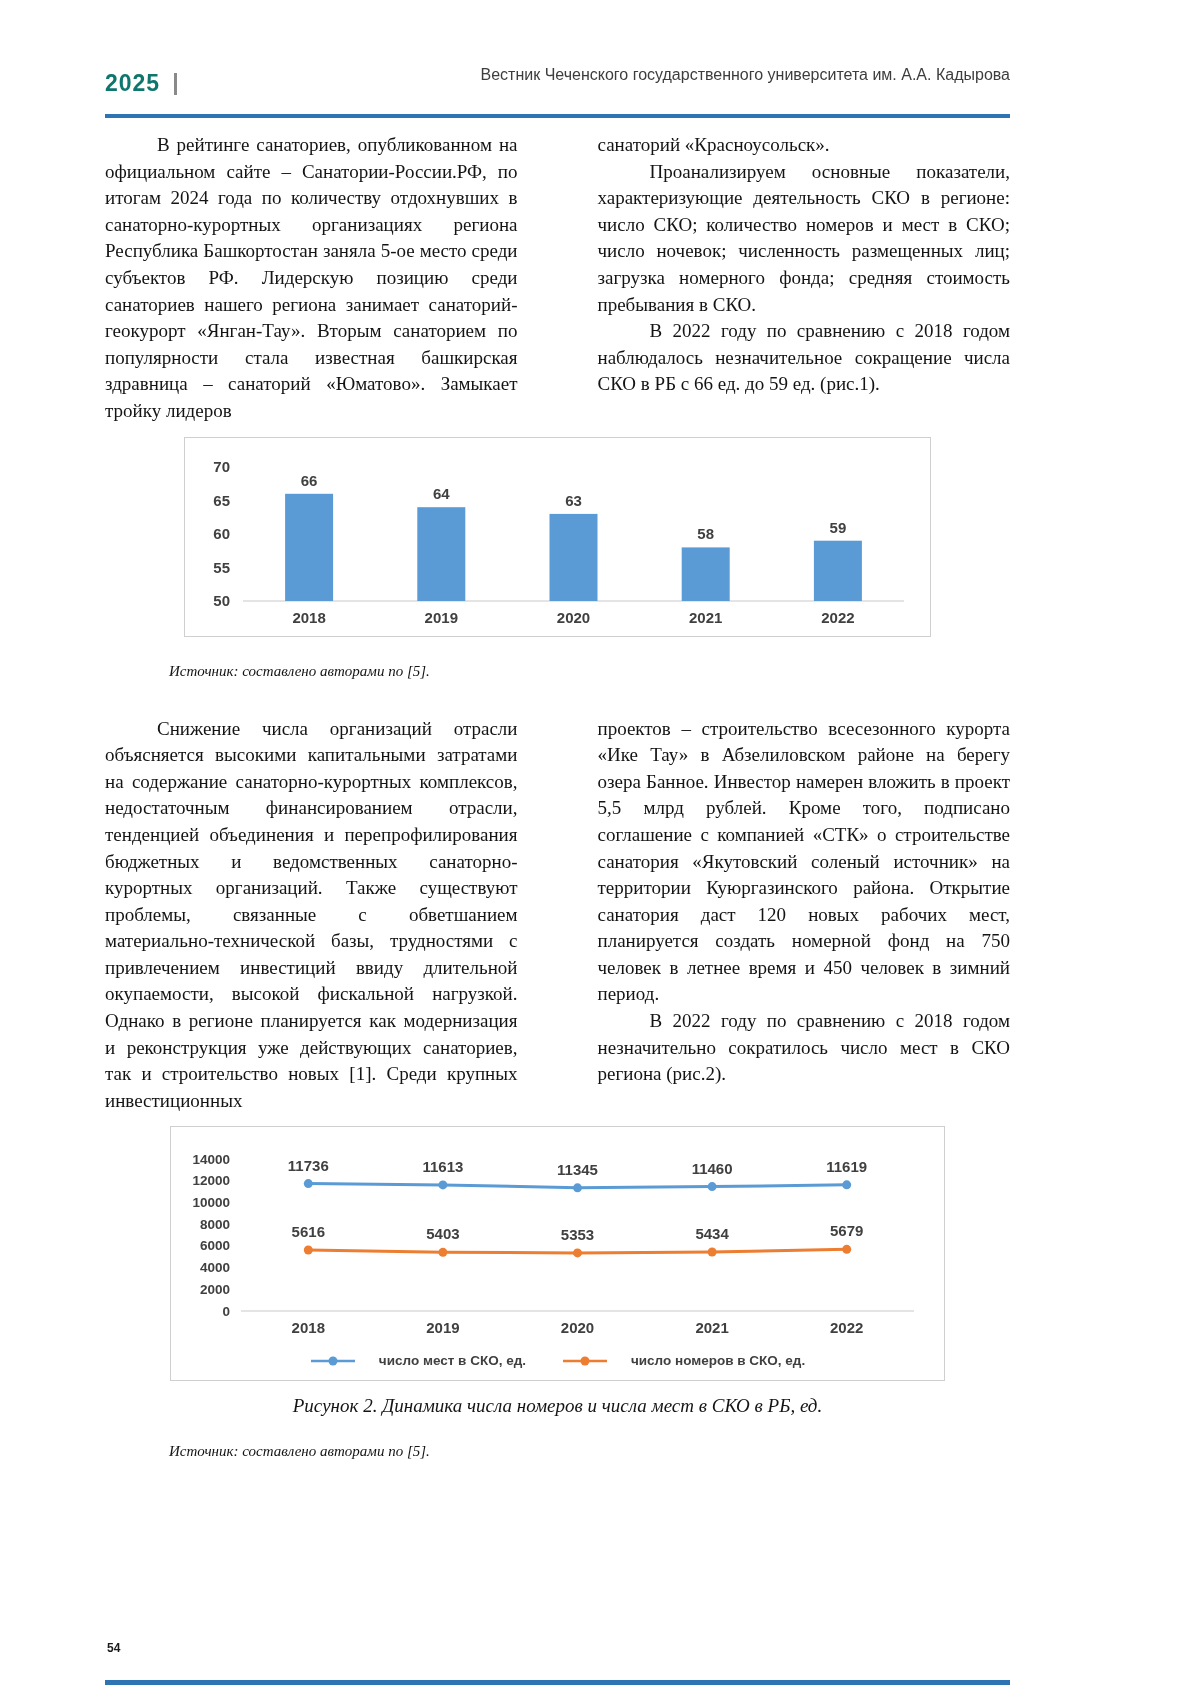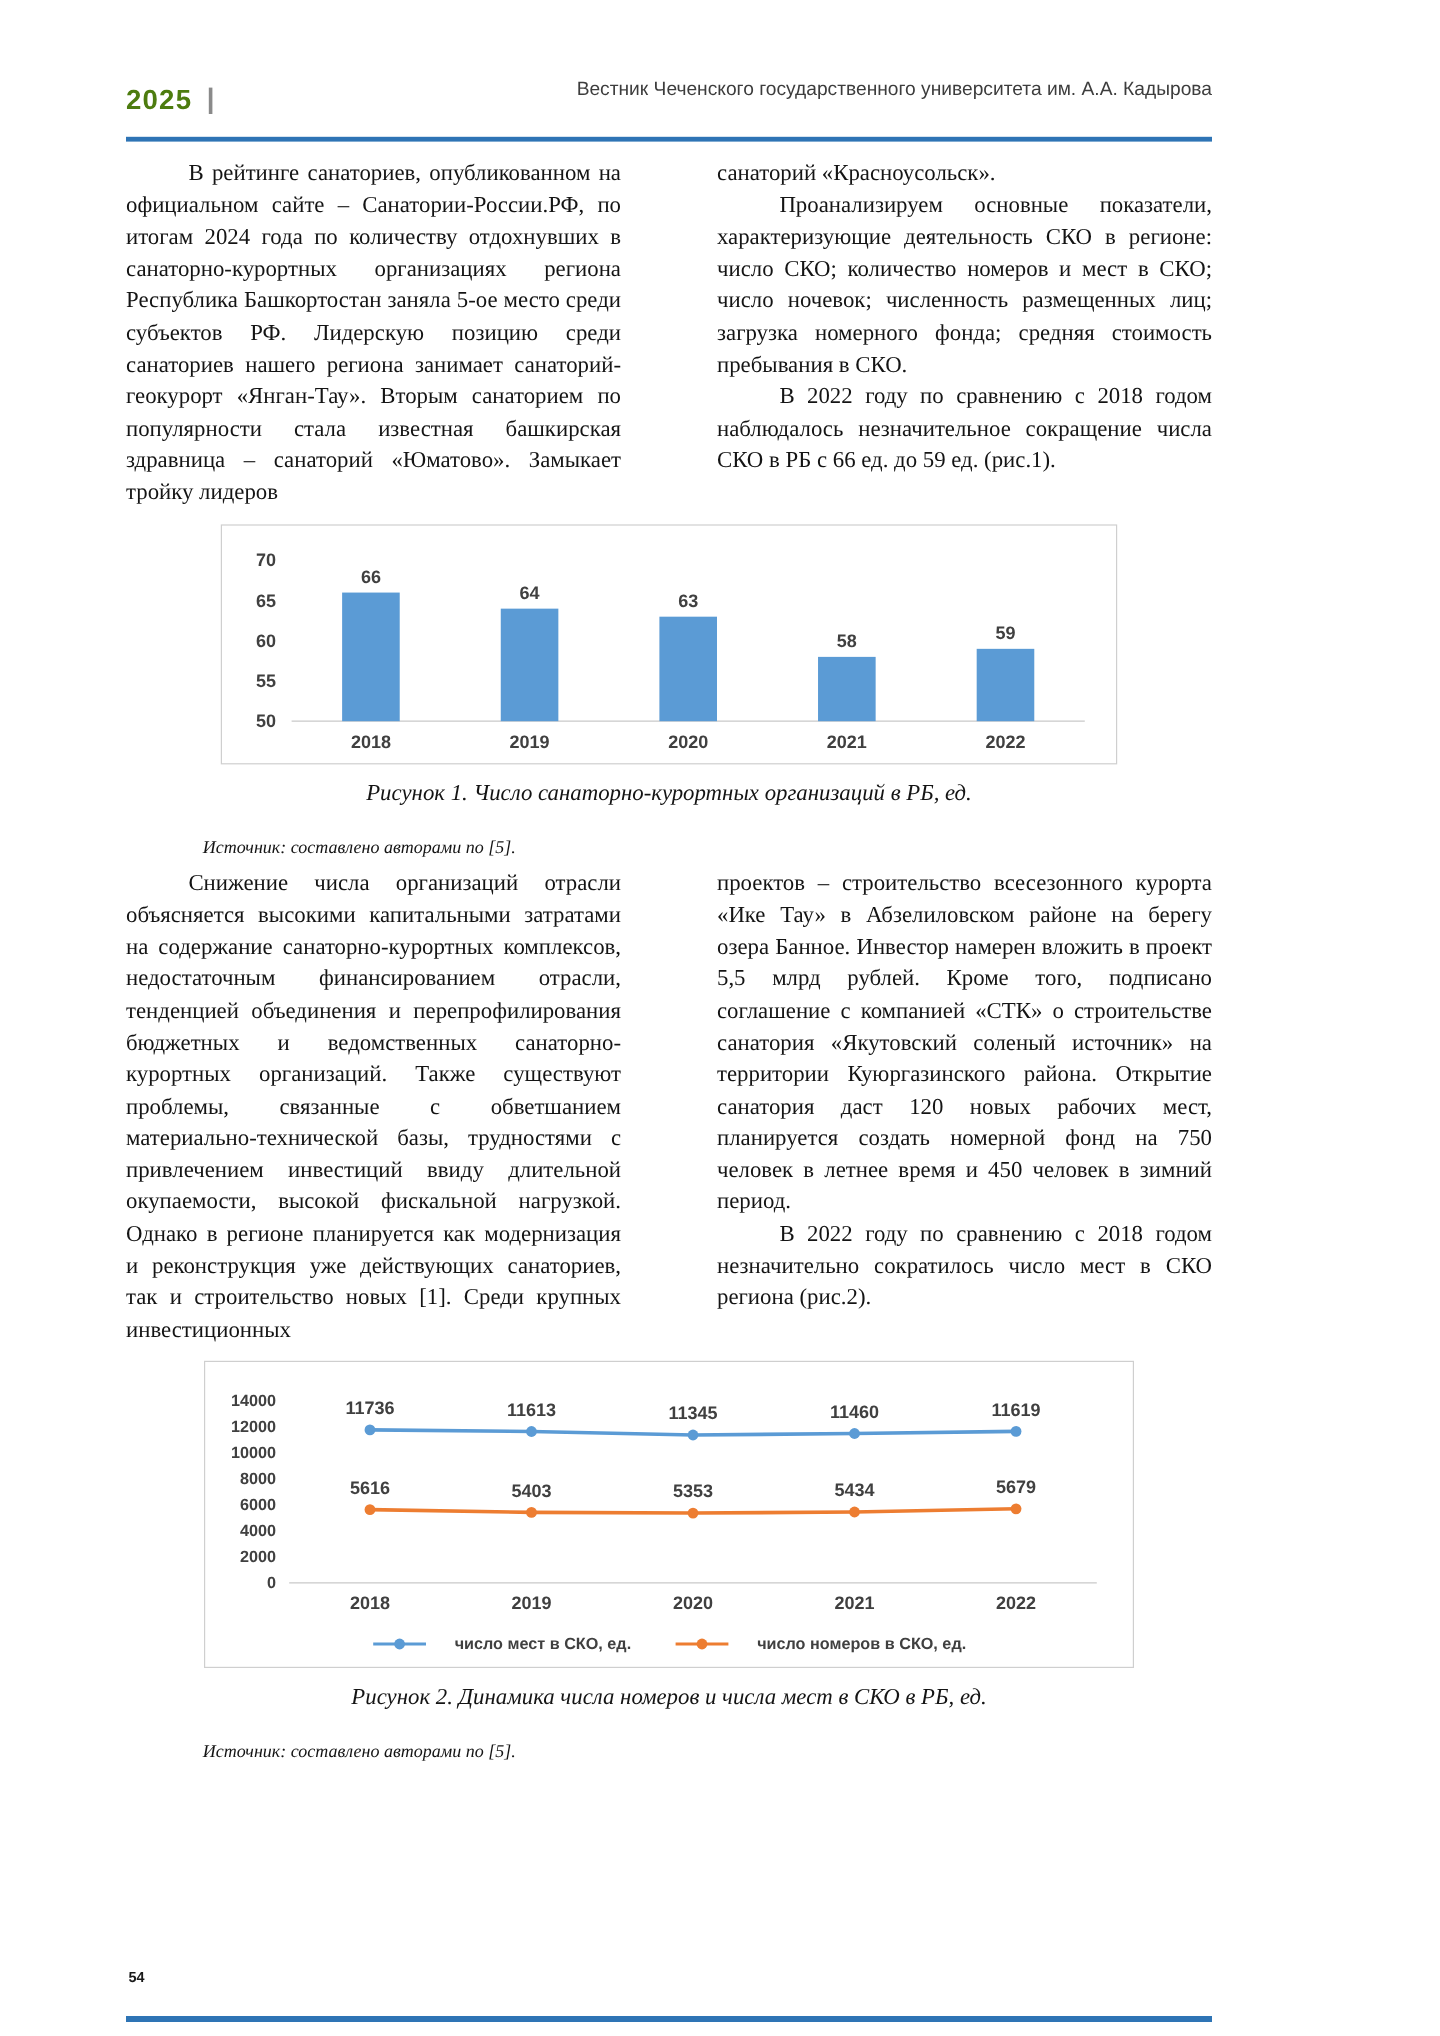--- a/index.html
+++ b/index.html
@@ -10,38 +10,38 @@
     overflow:hidden;
     font-family:"Liberation Serif", serif;
     color:#141414;
   }
   
   .page-header{
     position:absolute;top:64px;left:105px;width:905px;
     display:flex;justify-content:space-between;align-items:flex-start;
   }
   .year-wrap{display:flex;align-items:center;gap:14px;padding-top:6px;}
-  .year{font-family:"Liberation Sans",sans-serif;font-weight:bold;font-size:23px;color:#4d7c0f;letter-spacing:1px;}
+  .year{font-family:"Liberation Sans",sans-serif;font-weight:bold;font-size:23px;color:#0f766e;letter-spacing:1px;}
   .year-divider{display:inline-block;width:3px;height:22px;background:#8a8a8a;}
   .journal-head{text-align:right;font-family:"Liberation Sans",sans-serif;color:#3d3d3d;}
   .journal-title{font-size:16px;line-height:1.35;}
   .journal-subtitle{font-size:15px;font-style:italic;line-height:1.4;}
   .header-rule{position:absolute;top:114px;left:105px;width:905px;height:4px;background:#2e74b5;}
   
   .content{position:absolute;top:132px;left:105px;width:905px;}
   .two-col{display:flex;gap:80px;}
   .col{flex:1;min-width:0;}
   .para{
     margin:0;
     font-size:19px;line-height:1.4;
     text-align:justify;
   }
   .para.indent{text-indent:52px;}
   .para + .para{margin-top:0;}
-  .sec2{margin-top:8px;}
+  .sec2{margin-top:36px;}
   
   .figure{margin:12px 0 0 0;}
   .chart-box{
     margin:0 auto;background:#ffffff;
     border:1px solid #cfcfcf;
     box-sizing:content-box;
   }
   .chart1-box{width:745px;height:196px;padding-top:2px;}
   .chart2-box{width:773px;padding-top:4px;}
   .fig-caption{
@@ -109,21 +109,20 @@
             <rect x="364.5" y="73.9" width="48" height="87.1" fill="#5b9bd5"></rect>
             <text x="388.5" y="65.9" text-anchor="middle" fill="#404040" font-size="15" font-weight="700" font-family="&quot;Liberation Sans&quot;, sans-serif">63</text>
             <text x="388.5" y="183" text-anchor="middle" fill="#404040" font-size="15" font-weight="700" font-family="&quot;Liberation Sans&quot;, sans-serif">2020</text>
             <rect x="496.70000000000005" y="107.39999999999999" width="48" height="53.60000000000001" fill="#5b9bd5"></rect>
             <text x="520.7" y="99.39999999999999" text-anchor="middle" fill="#404040" font-size="15" font-weight="700" font-family="&quot;Liberation Sans&quot;, sans-serif">58</text>
             <text x="520.7" y="183" text-anchor="middle" fill="#404040" font-size="15" font-weight="700" font-family="&quot;Liberation Sans&quot;, sans-serif">2021</text>
             <rect x="628.9" y="100.7" width="48" height="60.3" fill="#5b9bd5"></rect>
             <text x="652.9" y="92.7" text-anchor="middle" fill="#404040" font-size="15" font-weight="700" font-family="&quot;Liberation Sans&quot;, sans-serif">59</text>
             <text x="652.9" y="183" text-anchor="middle" fill="#404040" font-size="15" font-weight="700" font-family="&quot;Liberation Sans&quot;, sans-serif">2022</text>
           </svg></div>
-      <figcaption class="fig-caption">Рисунок 1. Число санаторно-курортных организаций в РБ, ед.</figcaption>
     </figure>
 
     <p class="source">Источник: составлено авторами по [5].</p>
 
     <section class="two-col sec2">
       <div class="col">
         <p class="para indent">Снижение числа организаций отрасли объясняется высокими капитальными затратами на содержание санаторно-курортных комплексов, недостаточным финансированием отрасли, тенденцией объединения и перепрофилирования бюджетных и ведомственных санаторно-курортных организаций. Также существуют проблемы, связанные с обветшанием материально-технической базы, трудностями с привлечением инвестиций ввиду длительной окупаемости, высокой фискальной нагрузкой. Однако в регионе планируется как модернизация и реконструкция уже действующих санаториев, так и строительство новых [1]. Среди крупных инвестиционных</p>
       </div>
       <div class="col">
         <p class="para">проектов – строительство всесезонного курорта «Ике Тау» в Абзелиловском районе на берегу озера Банное. Инвестор намерен вложить в проект 5,5 млрд рублей. Кроме того, подписано соглашение с компанией «СТК» о строительстве санатория «Якутовский соленый источник» на территории Куюргазинского района. Открытие санатория даст 120 новых рабочих мест, планируется создать номерной фонд на 750 человек в летнее время и 450 человек в зимний период.</p>

